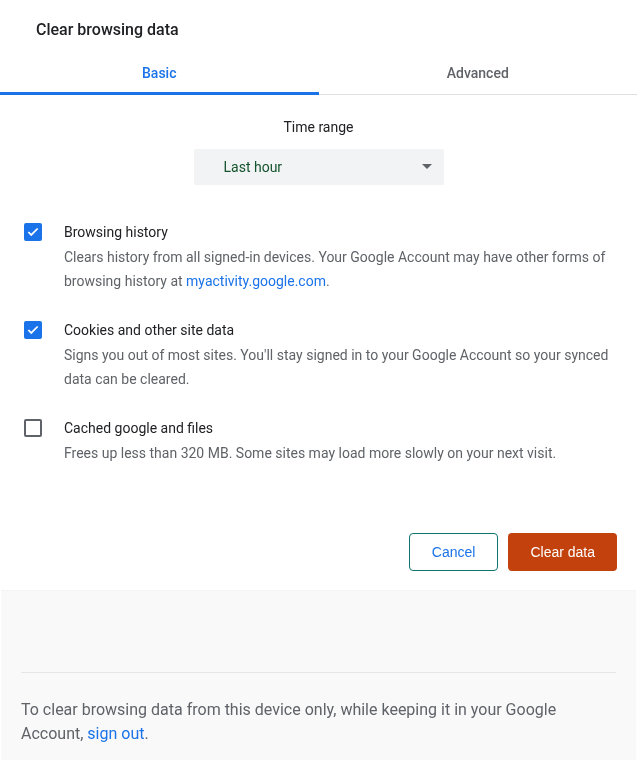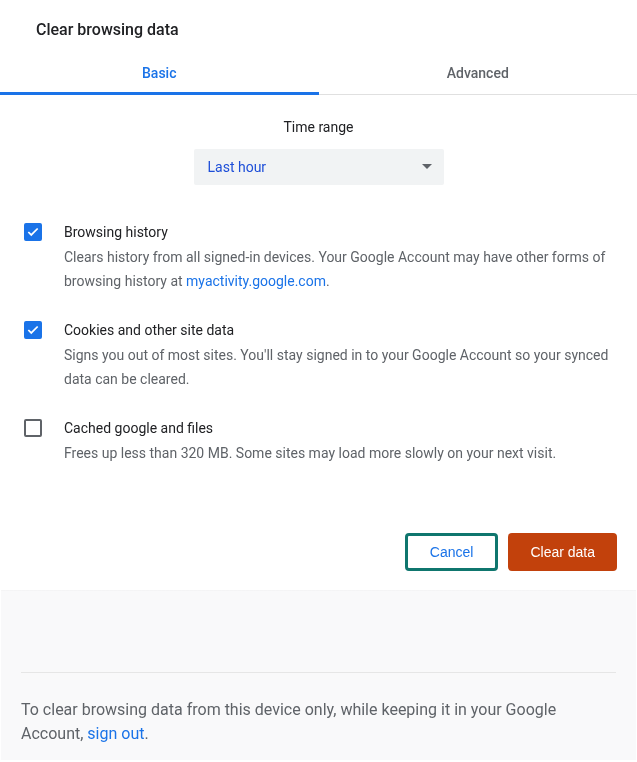--- a/index.html
+++ b/index.html
@@ -60,25 +60,25 @@
       font-size: 14px;
       color: #202124;
     }
     .select-box {
       display: flex;
       align-items: center;
       justify-content: space-between;
       background: #f1f3f4;
       height: 36px;
       width: 250px;
-      padding: 0 12px 0 14px;
+      padding: 0 12px 0 30px;
       border-radius: 2px;
       cursor: pointer;
       font-size: 14px;
-      color: #1d4ed8;
+      color: #14532d;
     }
     .chev-down {
       display: inline-flex;
     }
     .options {
       padding: 8px 24px 0 24px;
     }
     .option-row {
       display: flex;
       align-items: flex-start;
@@ -141,21 +141,21 @@
       font-weight: 500;
       cursor: pointer;
       display: inline-flex;
       align-items: center;
       justify-content: center;
       border: none;
     }
     .btn-cancel {
       background: #fff;
       color: #1a73e8;
-      border: 3px solid #0f766e;
+      border: 1px solid #0f766e;
     }
     .btn-primary {
       background: #c2410c;
       color: #fff;
     }
     .footer-panel {
       position: absolute;
       left: 1px;
       right: 1px;
       top: 590px;

